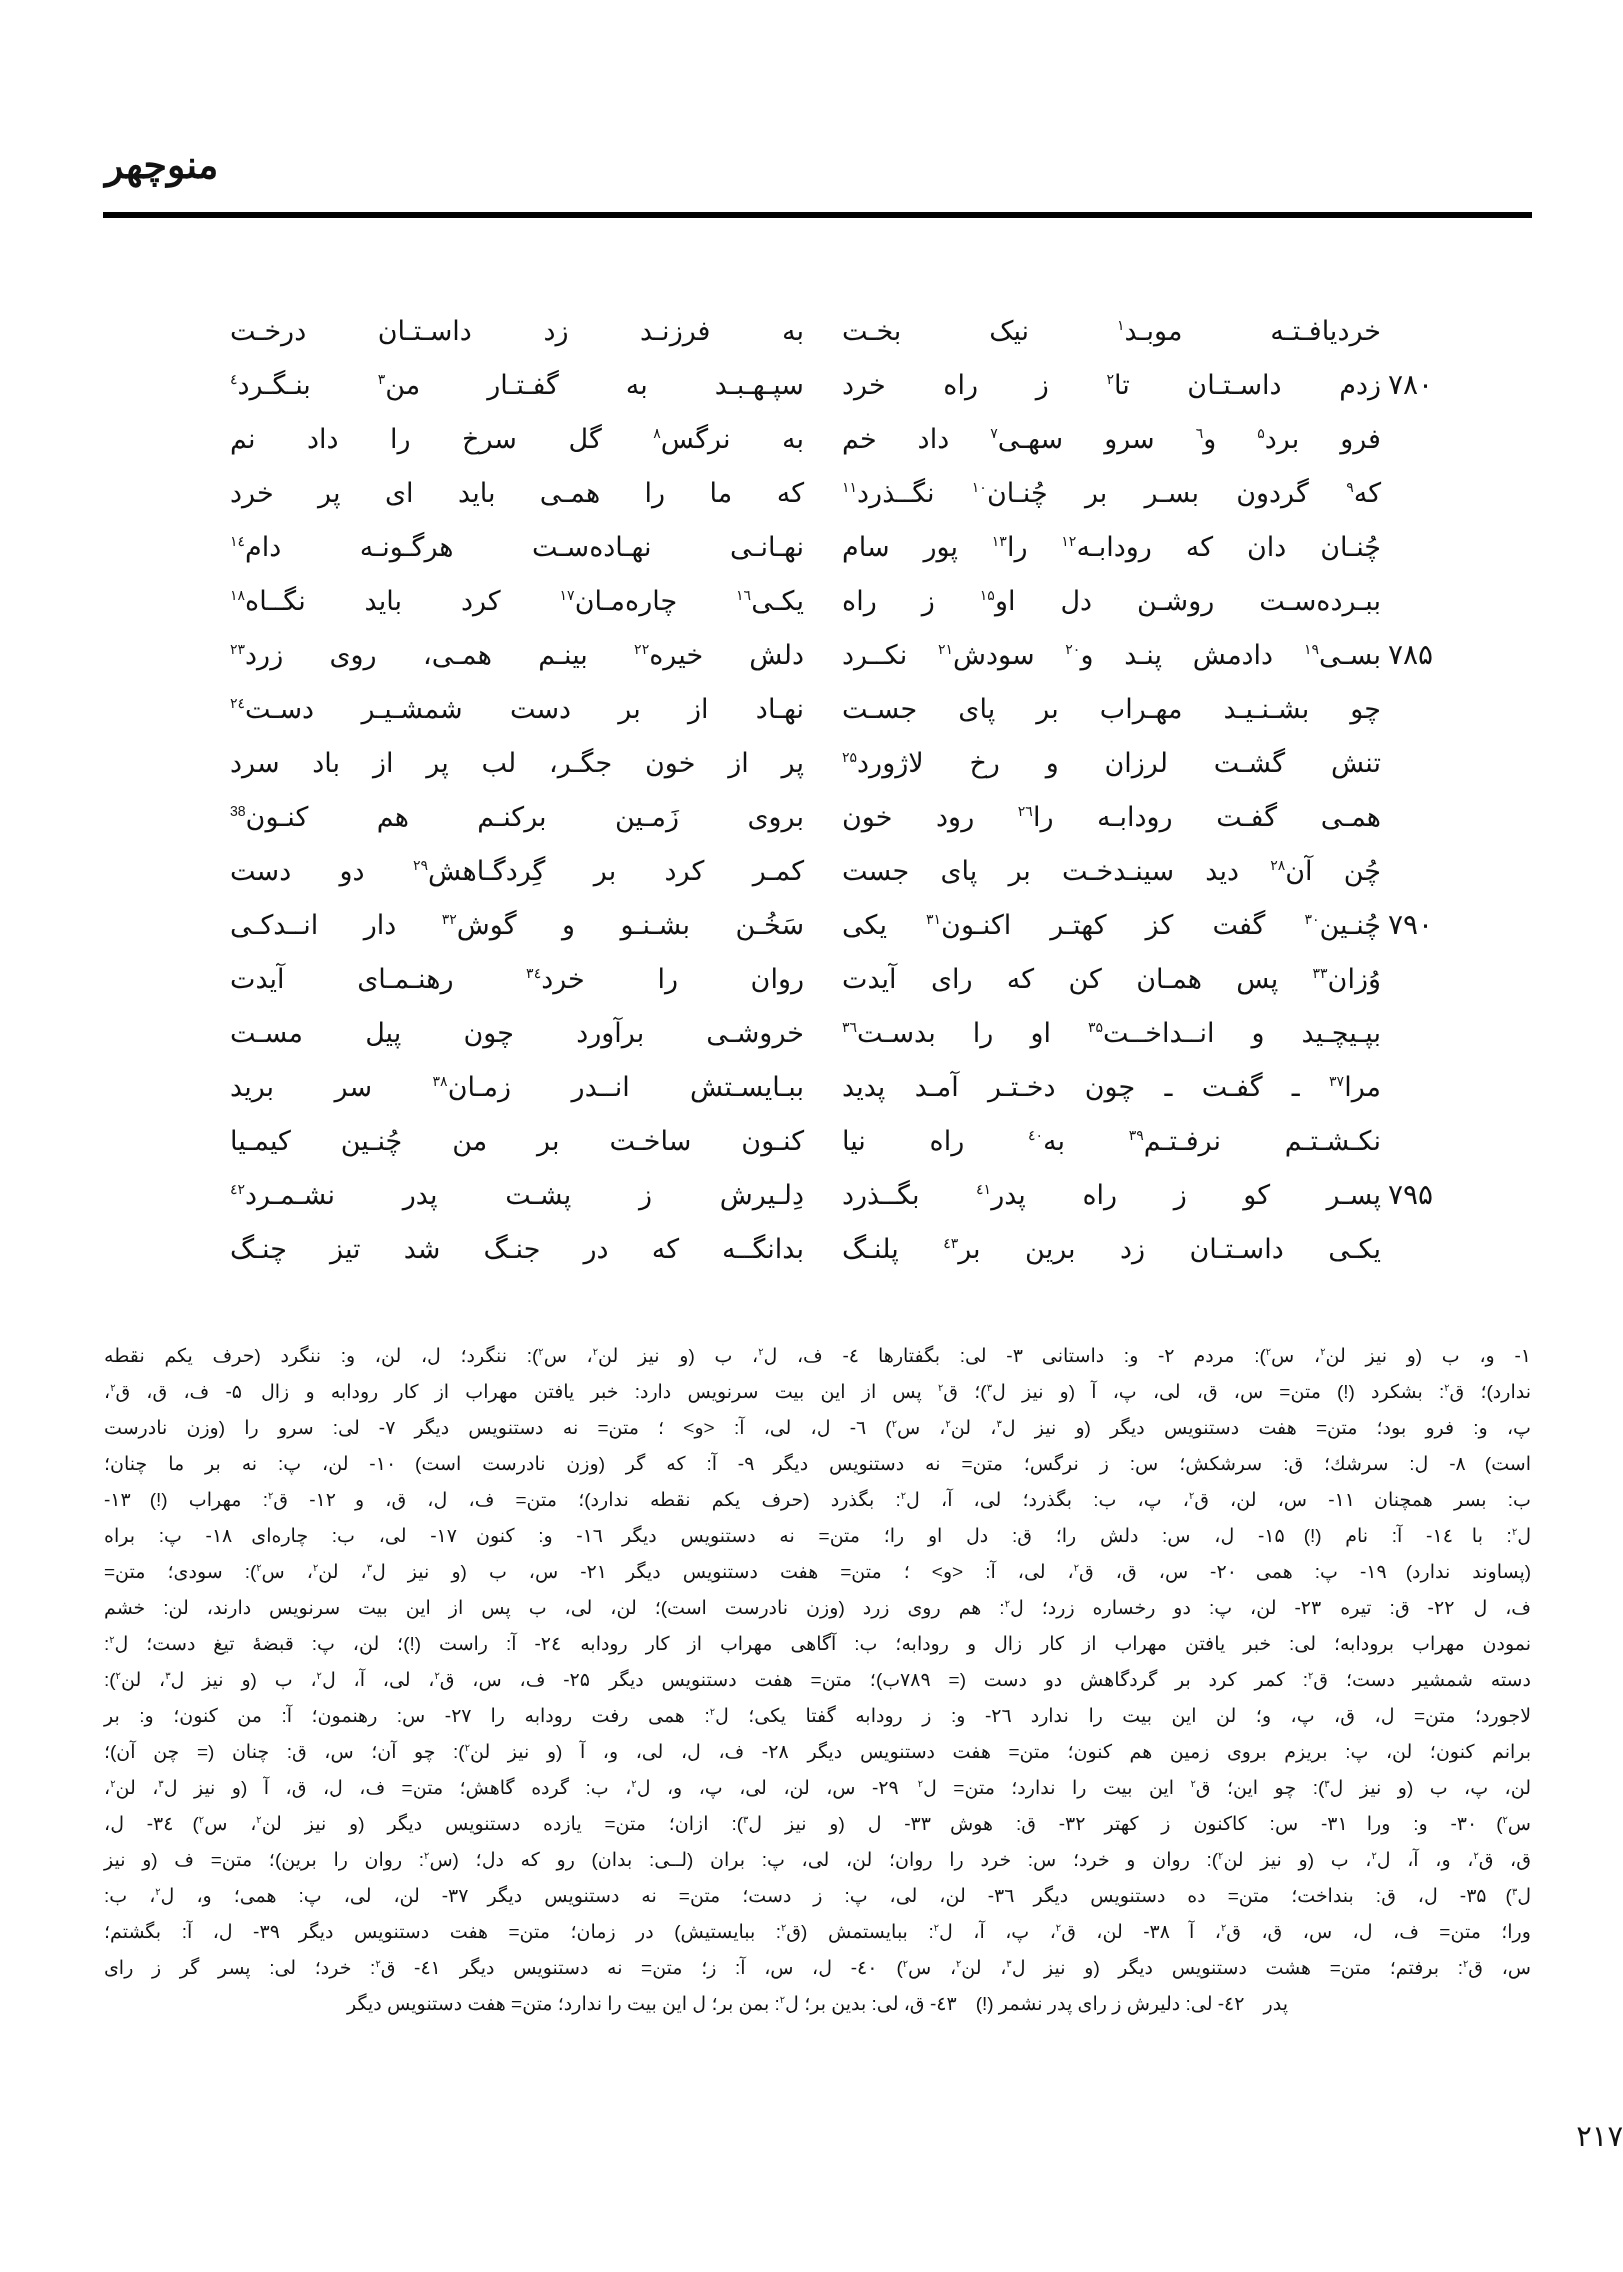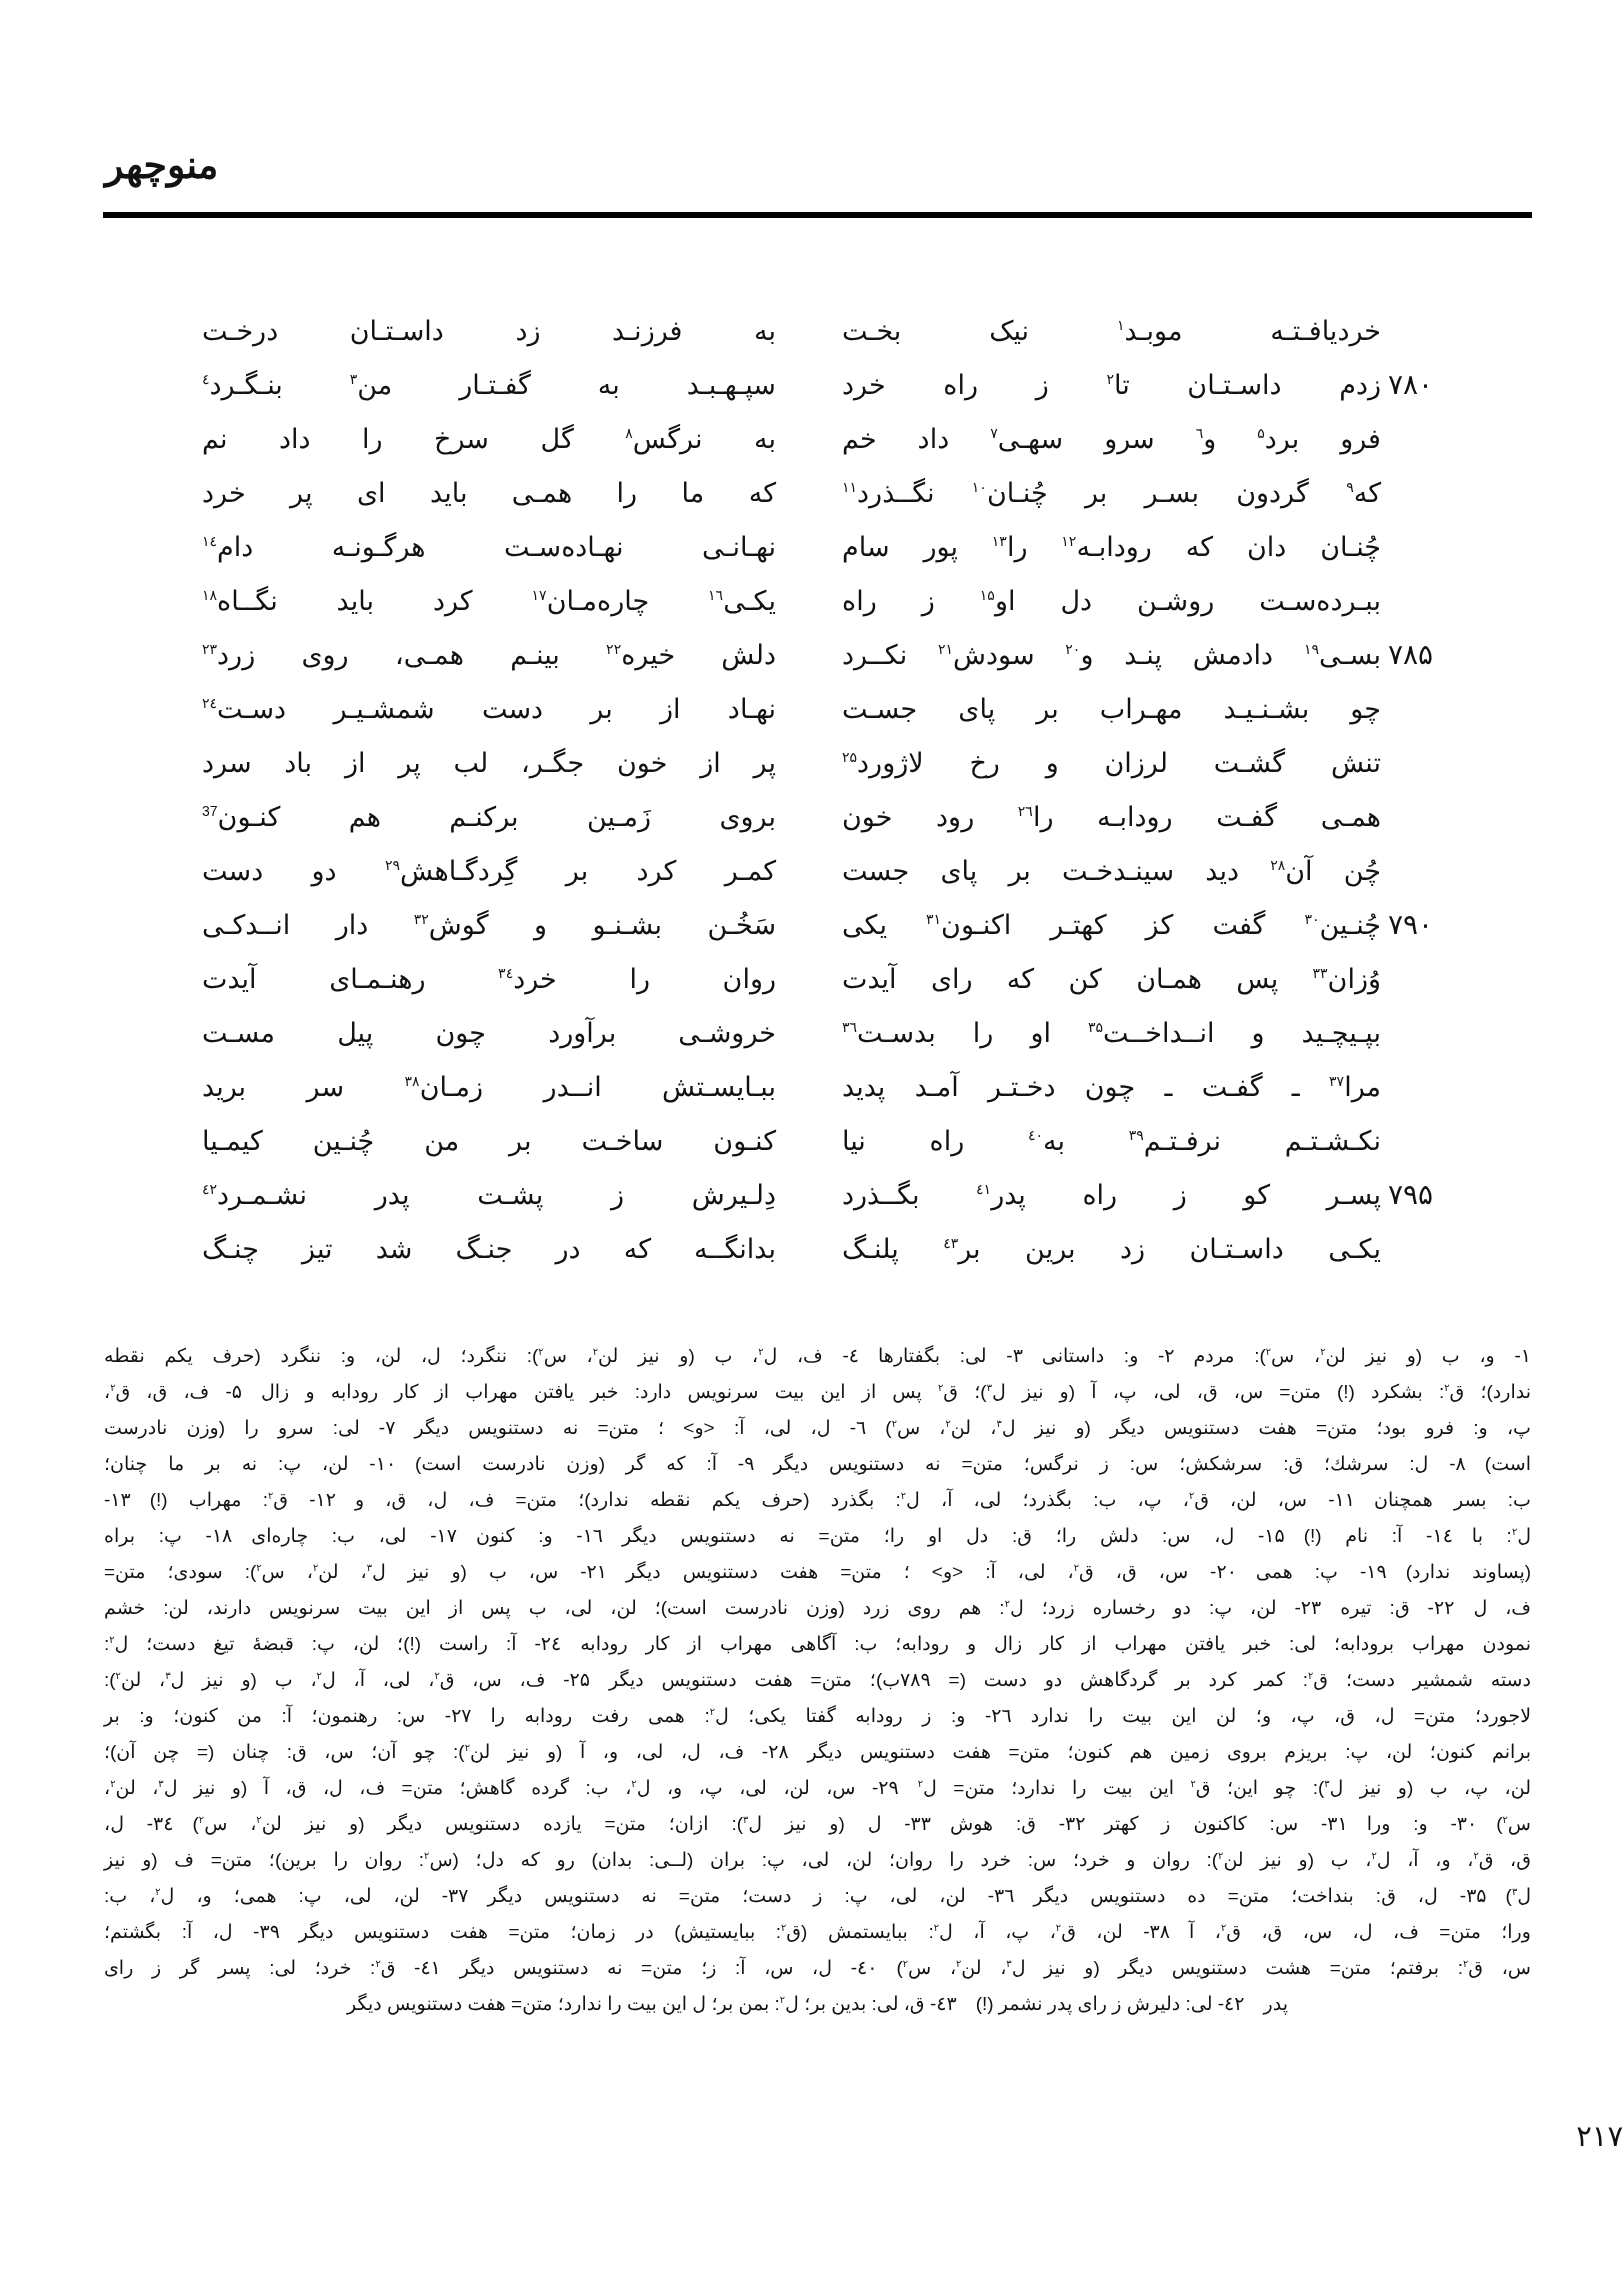--- a/index.html
+++ b/index.html
@@ -28,21 +28,21 @@
   }
   .vnum{
     width:150px; box-sizing:border-box;
     direction:ltr; text-align:left; padding-left:7px;
     font-size:28px;
   }
   .hemi{
     text-align:justify; text-align-last:justify; text-justify:inter-word;
     white-space:nowrap; overflow:visible;
   }
-  .hemi.right{ width:539px;margin-left:28px; }
+  .hemi.right{ width:539px; }
   .gutter{ width:38px; }
   .hemi.left{ width:574px; }
   sup{
     font-size:0.52em; line-height:0; vertical-align:super;
     letter-spacing:0;
   }
   .footnotes{
     position:absolute; top:1338px; left:105px; width:1427px;
     font-size:19px;
   }
@@ -128,21 +128,21 @@
         <div class="vnum"></div>
         <div class="hemi right">تنش گشـت لرزان و رخ لاژورد<sup>٢۵</sup></div>
         <div class="gutter"></div>
         <div class="hemi left">پر از خون جگـر، لب پر از باد سرد</div>
       </div>
 
       <div class="verse-row">
         <div class="vnum"></div>
         <div class="hemi right">همـی گفـت رودابـه را<sup>٢٦</sup> رود خون</div>
         <div class="gutter"></div>
-        <div class="hemi left">بروی زَمـین برکنـم هم کنـون<sup>37</sup></div>
+        <div class="hemi left">بروی زَمـین برکنـم هم کنـون<sup>38</sup></div>
       </div>
 
       <div class="verse-row">
         <div class="vnum"></div>
         <div class="hemi right">چُن آن<sup>٢٨</sup> دید سینـدخـت بر پای جست</div>
         <div class="gutter"></div>
         <div class="hemi left">کمـر کرد بر گِردگـاهش<sup>٢٩</sup> دو دست</div>
       </div>
 
       <div class="verse-row">

